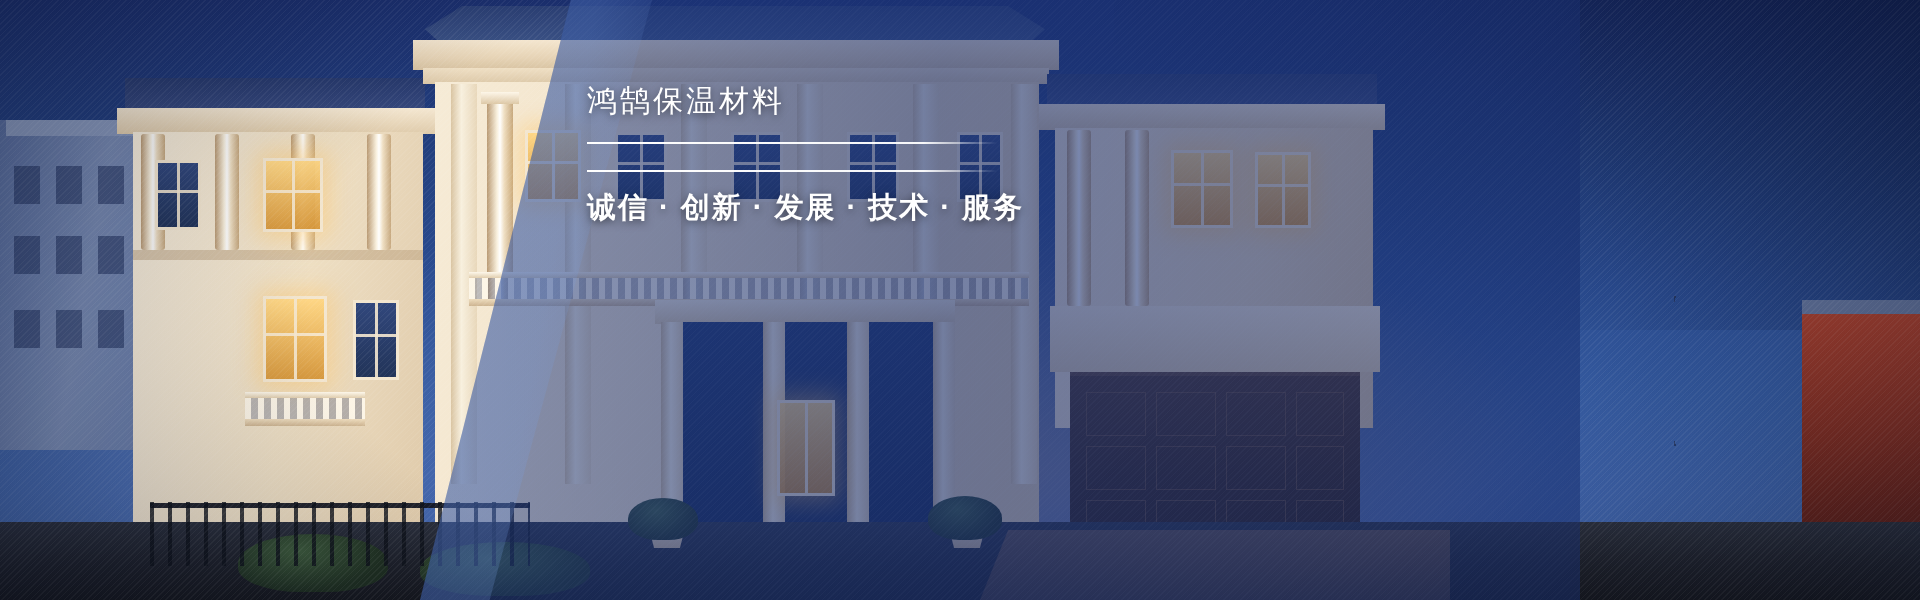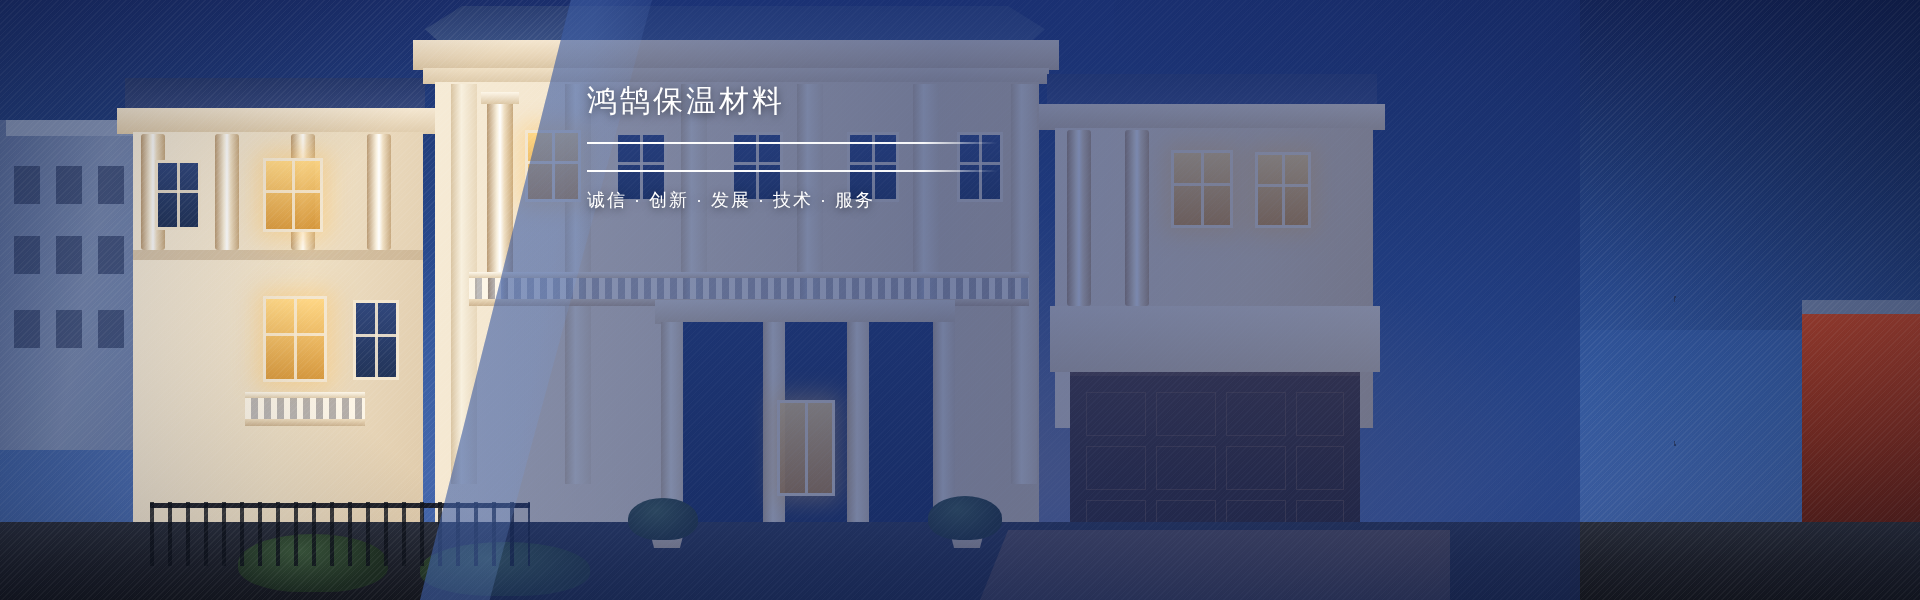--- a/index.html
+++ b/index.html
@@ -168,21 +168,21 @@
   .headline { color:#ffe81f; font-weight:bold; font-size:58px; line-height:1.1;
     letter-spacing:2px;
     text-shadow:
       2px 2px 0 rgba(40,50,110,.55),
       0 0 26px rgba(255,224,40,.30); }
   .headline .l2 { display:block; }
 
   .rule-bot { width:410px; height:2px; margin:26px 0 16px 0;
     background:linear-gradient(90deg,#ffffff,rgba(255,255,255,.95) 82%, rgba(255,255,255,0)); }
 
-  .tagline { color:#ffffff; font-size:18px; letter-spacing:2px; font-weight:400;
+  .tagline { color:#ffffff; font-size:29px; letter-spacing:2px; font-weight:700;
     text-shadow:0 2px 8px rgba(0,0,0,.5); }
 </style>
 </head>
 <body>
 
 <div class="banner">
 
   <div class="sky"></div>
   <div class="sky-glowL"></div>
   <div class="sky-dark-tr"></div>

